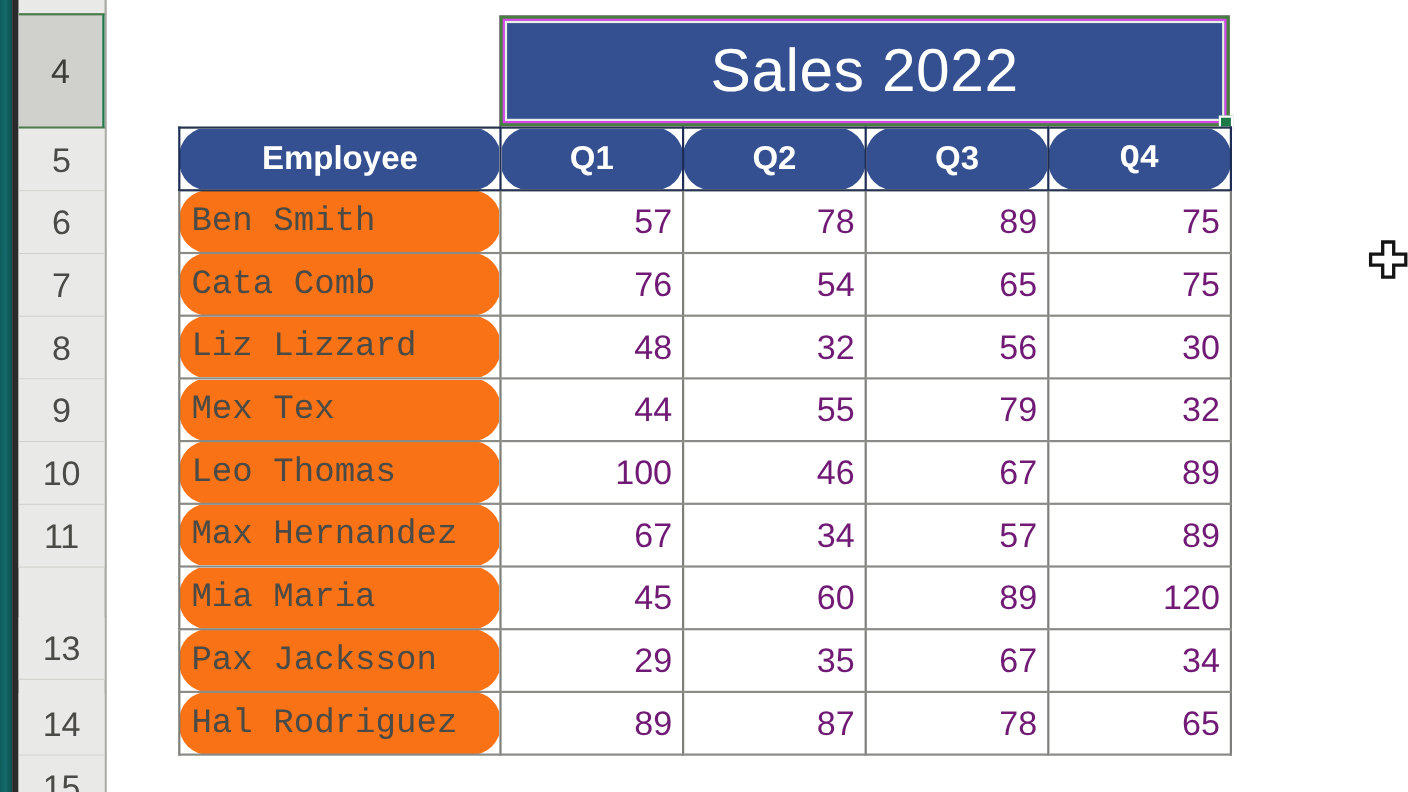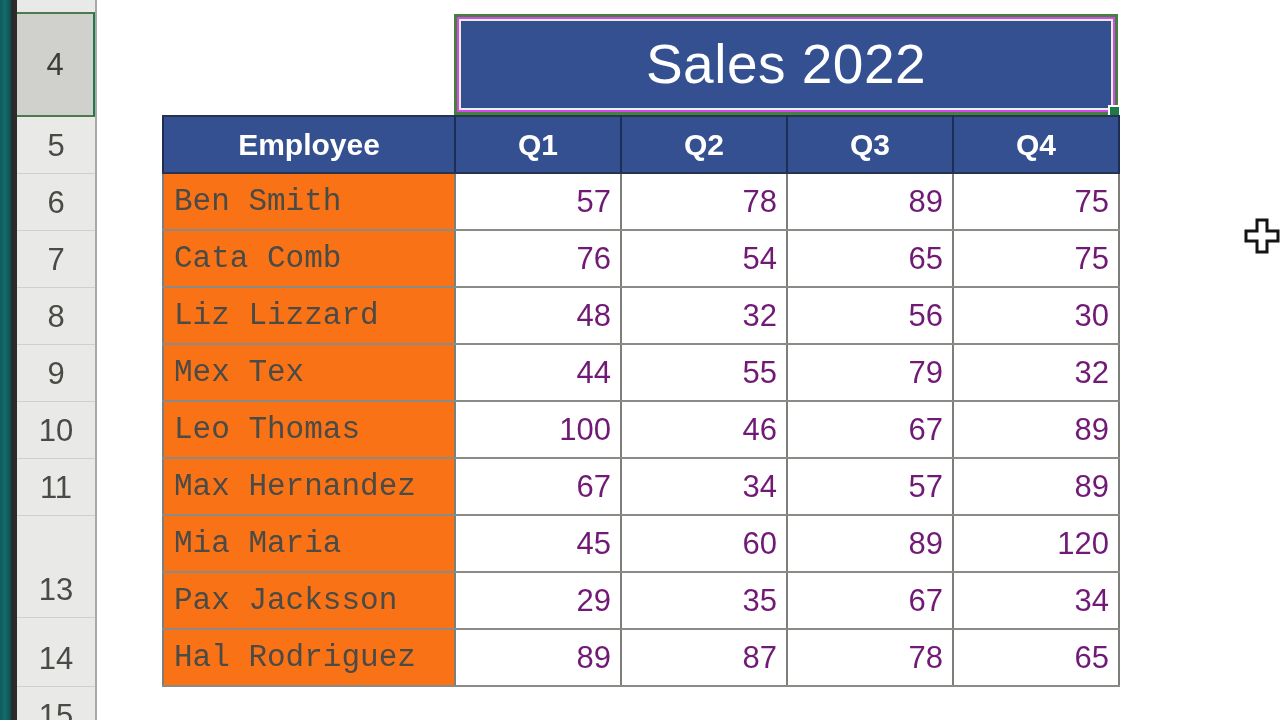--- a/index.html
+++ b/index.html
@@ -142,41 +142,42 @@
   table#sales-grid td {
     padding: 0;
     margin: 0;
     height: 57px;
     box-sizing: border-box;
     font-size: 31px;
     line-height: 1;
     vertical-align: middle;
     overflow: hidden;
     white-space: nowrap;
+    border-radius: 26px;
   }
 
   
   table#sales-grid thead th {
     background: #345091;
     color: #ffffff;
     font-weight: bold;
     font-size: 30px;
     border-right: 2px solid #1d2d55;
     border-bottom: 2px solid #26344f;
     text-align: center;
   }
   table#sales-grid thead th.h-name {
     text-align: center;
     border-left: 2px solid #1d2d55;
     border-top: 2px solid #26344f;
   }
   table#sales-grid thead th.h-q {
     border-top: 2px solid #26344f;
   }
-  table#sales-grid thead th:last-child { border-right: 2px solid #1d2d55; }
+  table#sales-grid thead th:last-child { border-right: 2px solid #1d2d55; font-family: Liberation Mono, monospace; }
 
   
   table#sales-grid td.cell-name {
     background: #f97316;
     color: #4a4a46;
     text-align: left;
     padding-left: 10px;
     border-left: 2px solid #7e7e7a;
     border-right: 2px solid #7e7e7a;
     border-bottom: 2px solid #8a8a86;

